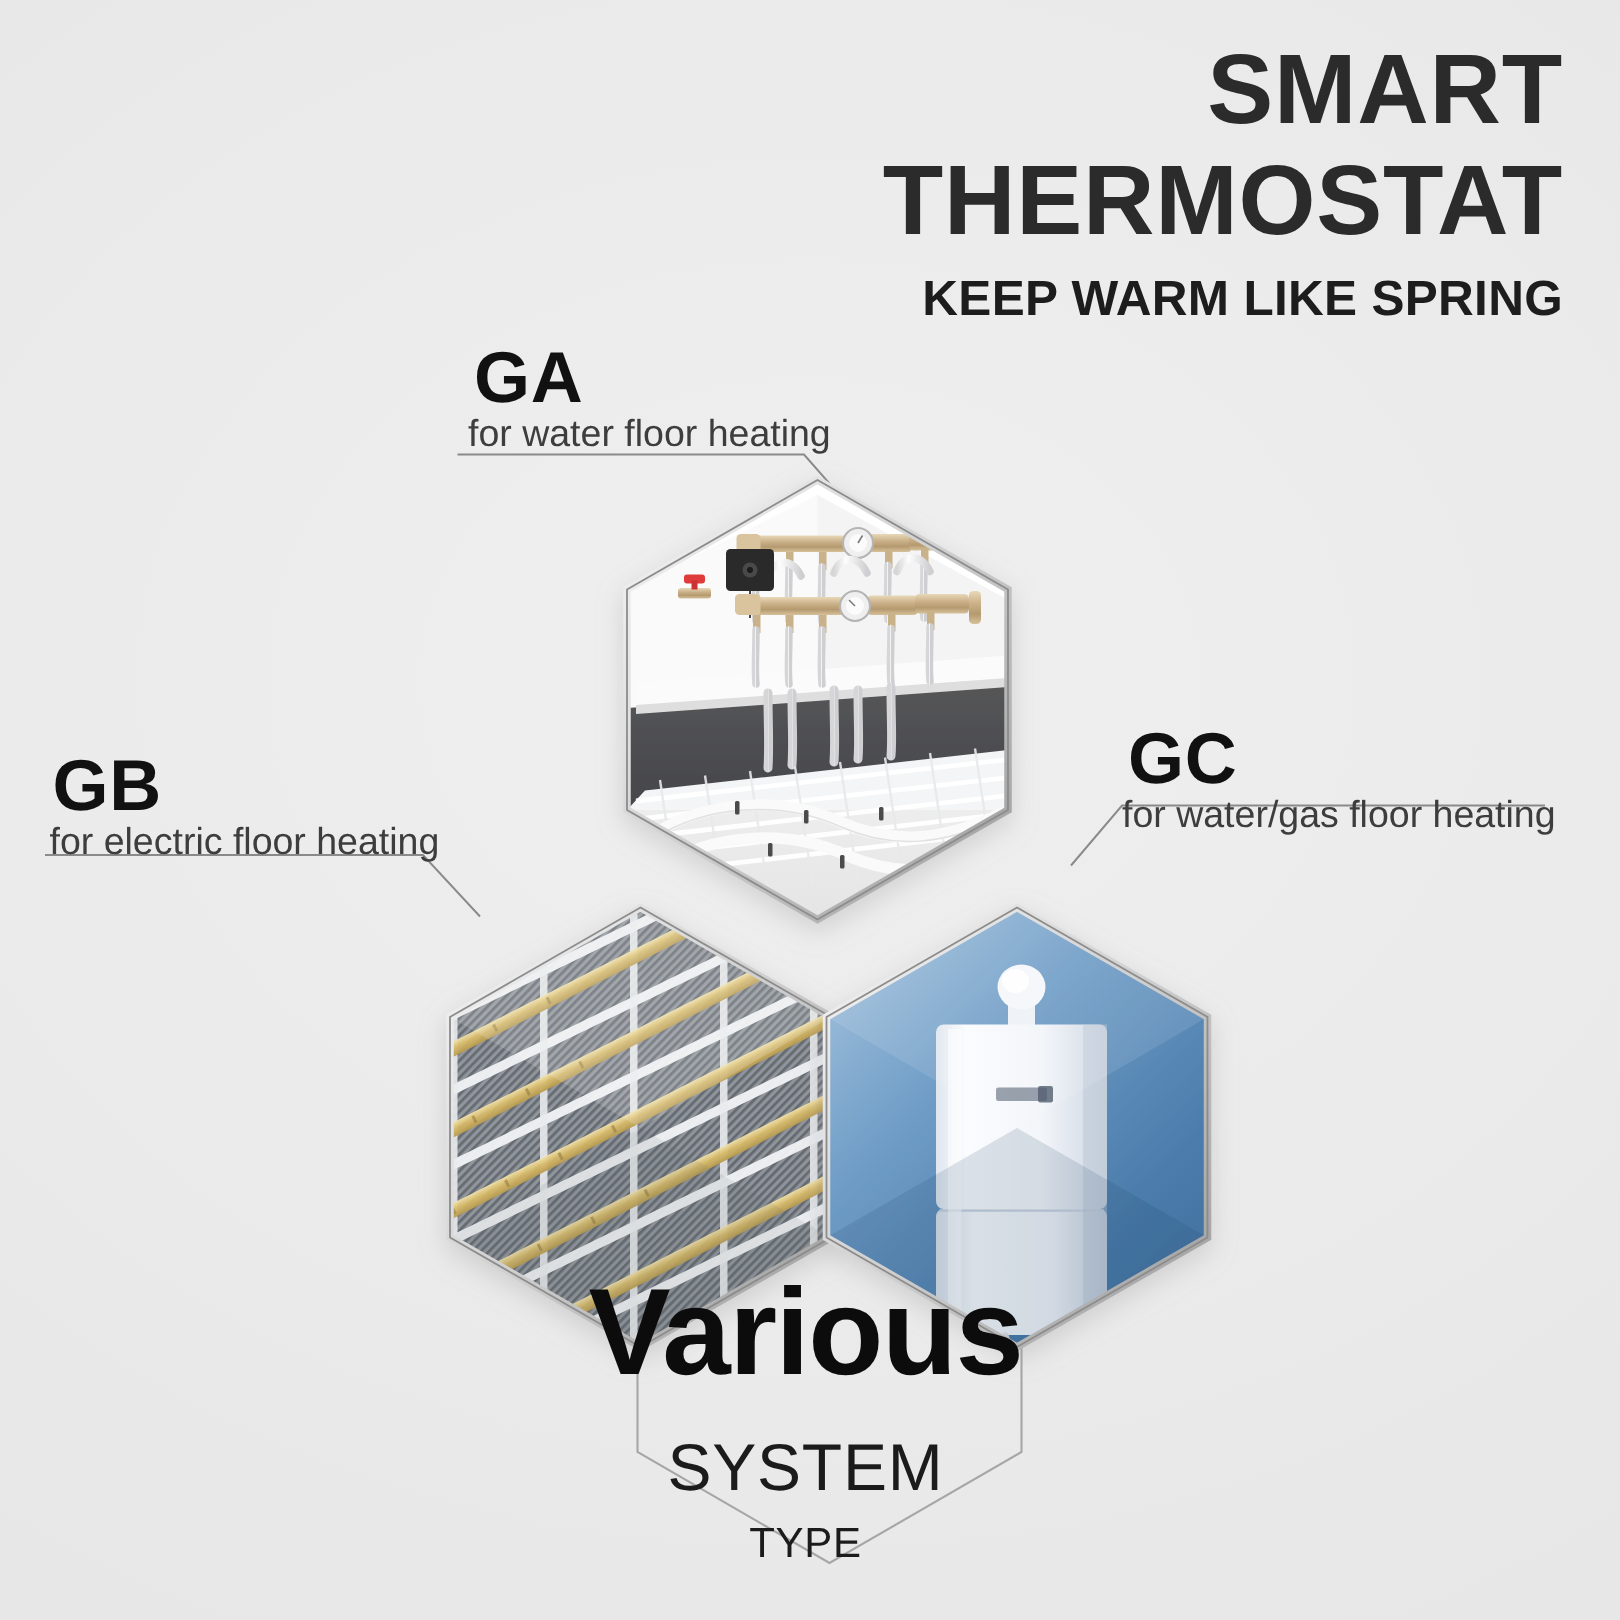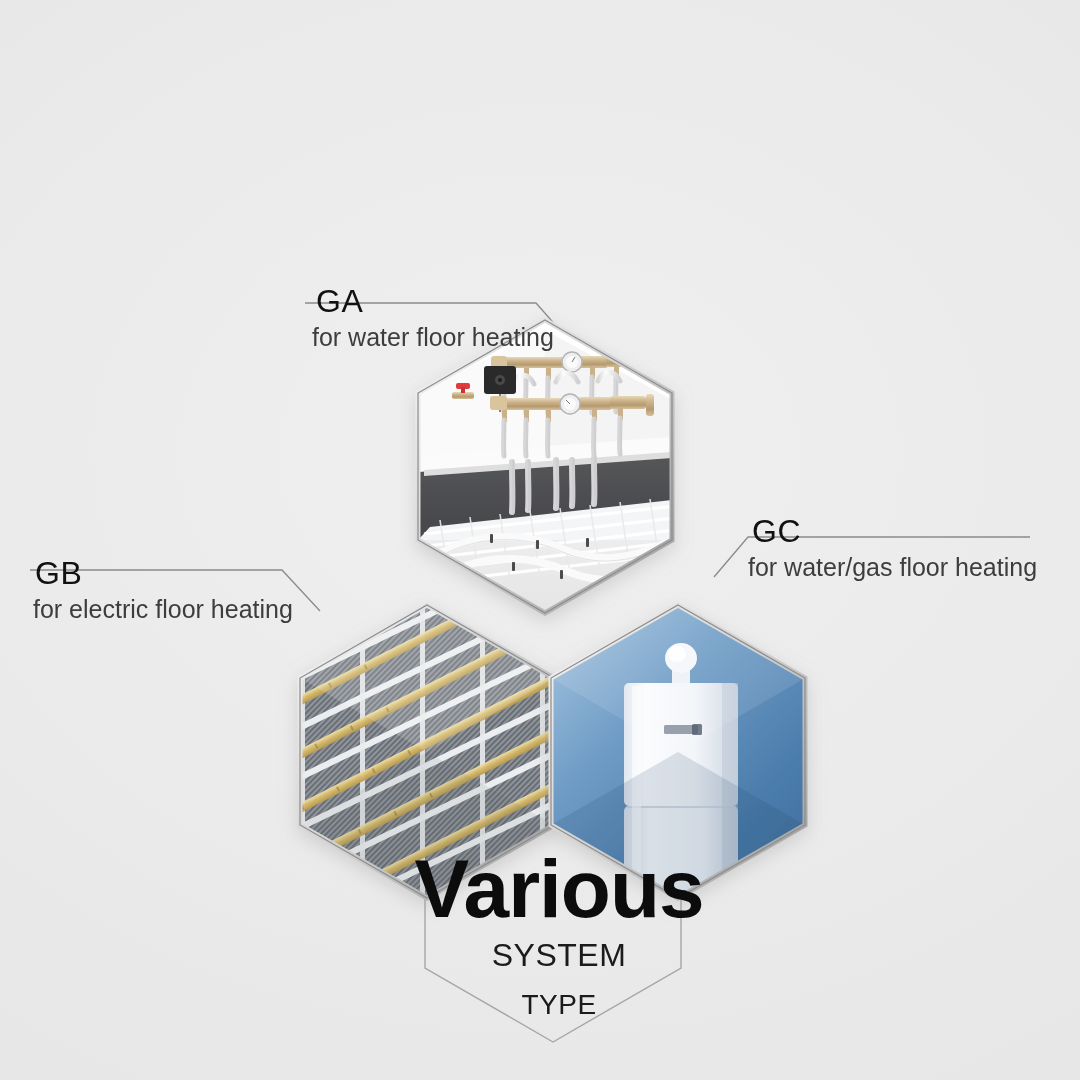--- a/index.html
+++ b/index.html
@@ -46,63 +46,63 @@
     line-height: 38px;
     font-weight: 700;
     letter-spacing: 0.2px;
     color: #1d1d1d;
     white-space: nowrap;
   }
 
   
   .callout { position: absolute; }
   .callout .code {
-    font-size: 32px;
+    font-size: 48px;
     line-height: 46px;
-    font-weight: 400;
+    font-weight: 700;
     color: #111;
     letter-spacing: 0.5px;
-    margin-top: 48px;
   }
   .callout .desc {
     font-size: 25px;
     line-height: 26px;
     font-weight: 400;
     color: #3d3d3d;
     white-space: nowrap;
   }
 
   #callout-ga { left: 312px; top: 230px; }
   #callout-ga .code { margin-left: 4px; }
   #callout-gb { left: 33px; top: 502px; }
   #callout-gb .code { margin-left: 2px; }
-  #callout-gc { left: 748px; top: 460px; }
+  #callout-gc { left: 748px; top: 484px; }
   #callout-gc .code { margin-left: 4px; }
 
   
   #bottom-caption {
     position: absolute;
-    left: 404px;
+    left: 382px;
     top: 848px;
     width: 310px;
     text-align: center;
   }
   #bottom-caption .big {
     font-size: 82px;
     line-height: 82px;
     font-weight: 700;
     letter-spacing: -1px;
     color: #0c0c0c;
   }
   #bottom-caption .mid {
-    font-size: 32px;
+    font-size: 44px;
     line-height: 50px;
     font-weight: 300;
     letter-spacing: 0.5px;
     color: #1b1b1b;
+    margin-top: 24px;
   }
   #bottom-caption .mid2 {
     font-size: 28px;
     line-height: 50px;
     font-weight: 300;
     letter-spacing: 0.5px;
     color: #1b1b1b;
   }
 
   svg { display: block; position: absolute; left: 0; top: 0; }
@@ -442,20 +442,25 @@
         </g>
 
         <polygon points="551,678 678,605 805,678 678,752" fill="#ffffff" opacity="0.10"></polygon>
         <polygon points="551,825 678,898 805,825 678,752" fill="#1d3f63" opacity="0.14"></polygon>
       </g>
       <polygon points="678,605 805,678 805,825 678,898 551,825 551,678" fill="none" stroke="url(#hexRim)" stroke-width="5"></polygon>
       <polygon points="678,605 805,678 805,825 678,898 551,825 551,678" fill="none" stroke="#8c8c8c" stroke-width="1.2"></polygon>
     </g>
   </svg>
 
+  <div class="headline">
+    <div class="line">SMART</div>
+    <div class="line">THERMOSTAT</div>
+    <div class="sub">KEEP WARM LIKE SPRING</div>
+  </div>
 
   <div class="callout" id="callout-ga">
     <div class="code">GA</div>
     <div class="desc">for water floor heating</div>
   </div>
 
   <div class="callout" id="callout-gb">
     <div class="code">GB</div>
     <div class="desc">for electric floor heating</div>
   </div>

